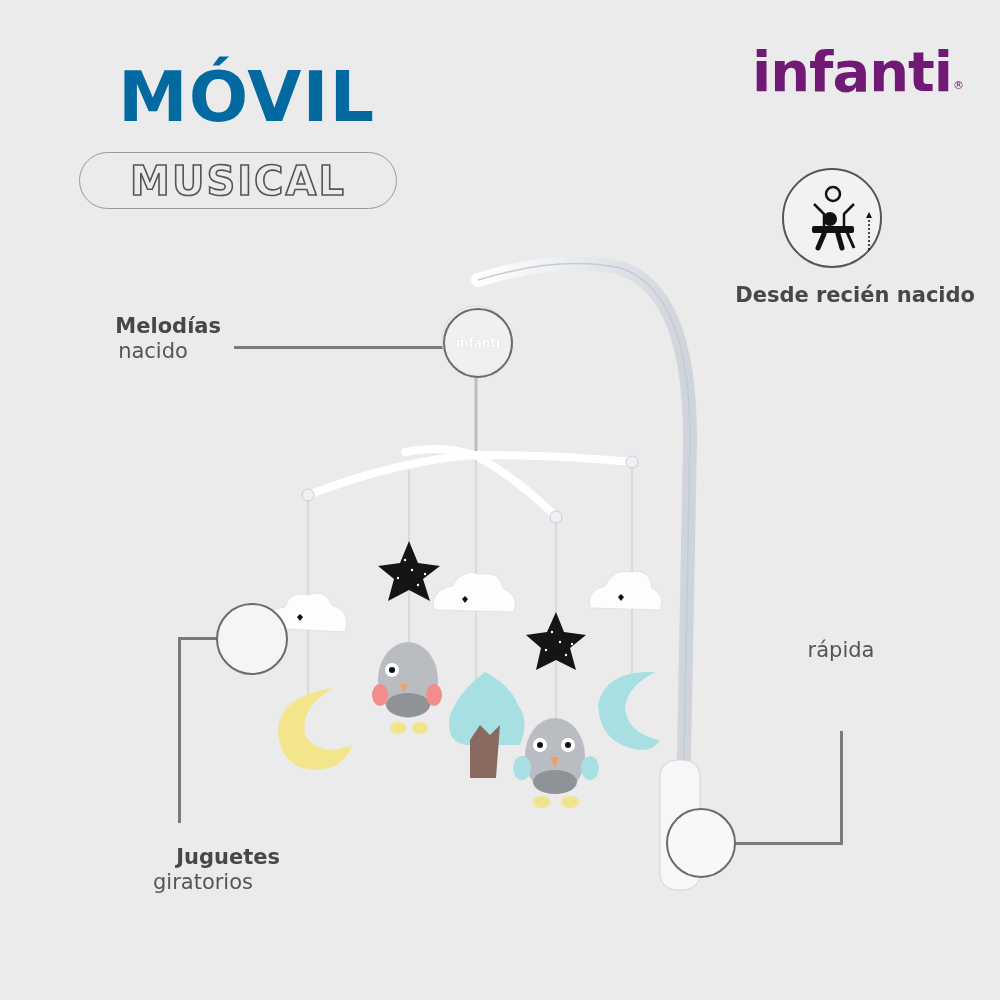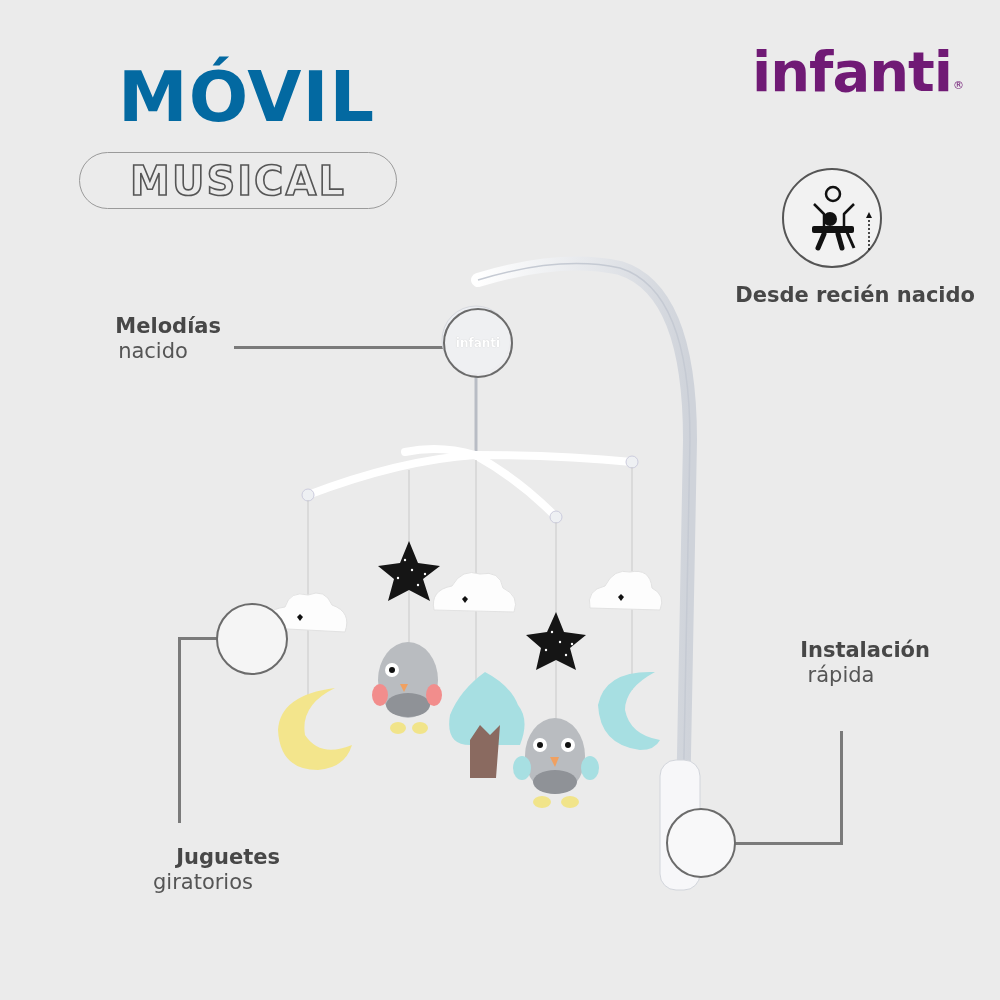--- a/index.html
+++ b/index.html
@@ -49,21 +49,20 @@
 <div class="abs line" style="left:234px; top:346px; width:210px; height:3px;"></div>
 
 <div class="abs" style="left:126px; top:845px; width:154px;">
   <div class="label-bold">Juguetes</div>
   <div class="label-light">giratorios</div>
 </div>
 <div class="abs line" style="left:178px; top:637px; width:3px; height:186px;"></div>
 <div class="abs line" style="left:178px; top:637px; width:40px; height:3px;"></div>
 
 <div class="abs" style="left:752px; top:638px; width:178px;">
-  <div class="label-bold">Instalación</div>
   <div class="label-light">rápida</div>
 </div>
 <div class="abs line" style="left:840px; top:731px; width:3px; height:114px;"></div>
 <div class="abs line" style="left:735px; top:842px; width:108px; height:3px;"></div>
 
 <svg class="abs" style="left:0; top:0;" width="1000" height="1000" viewBox="0 0 1000 1000">
   <defs>
     <linearGradient id="arm" x1="0" x2="1">
       <stop offset="0" stop-color="#ffffff"></stop>
       <stop offset="1" stop-color="#cfd3da"></stop>

